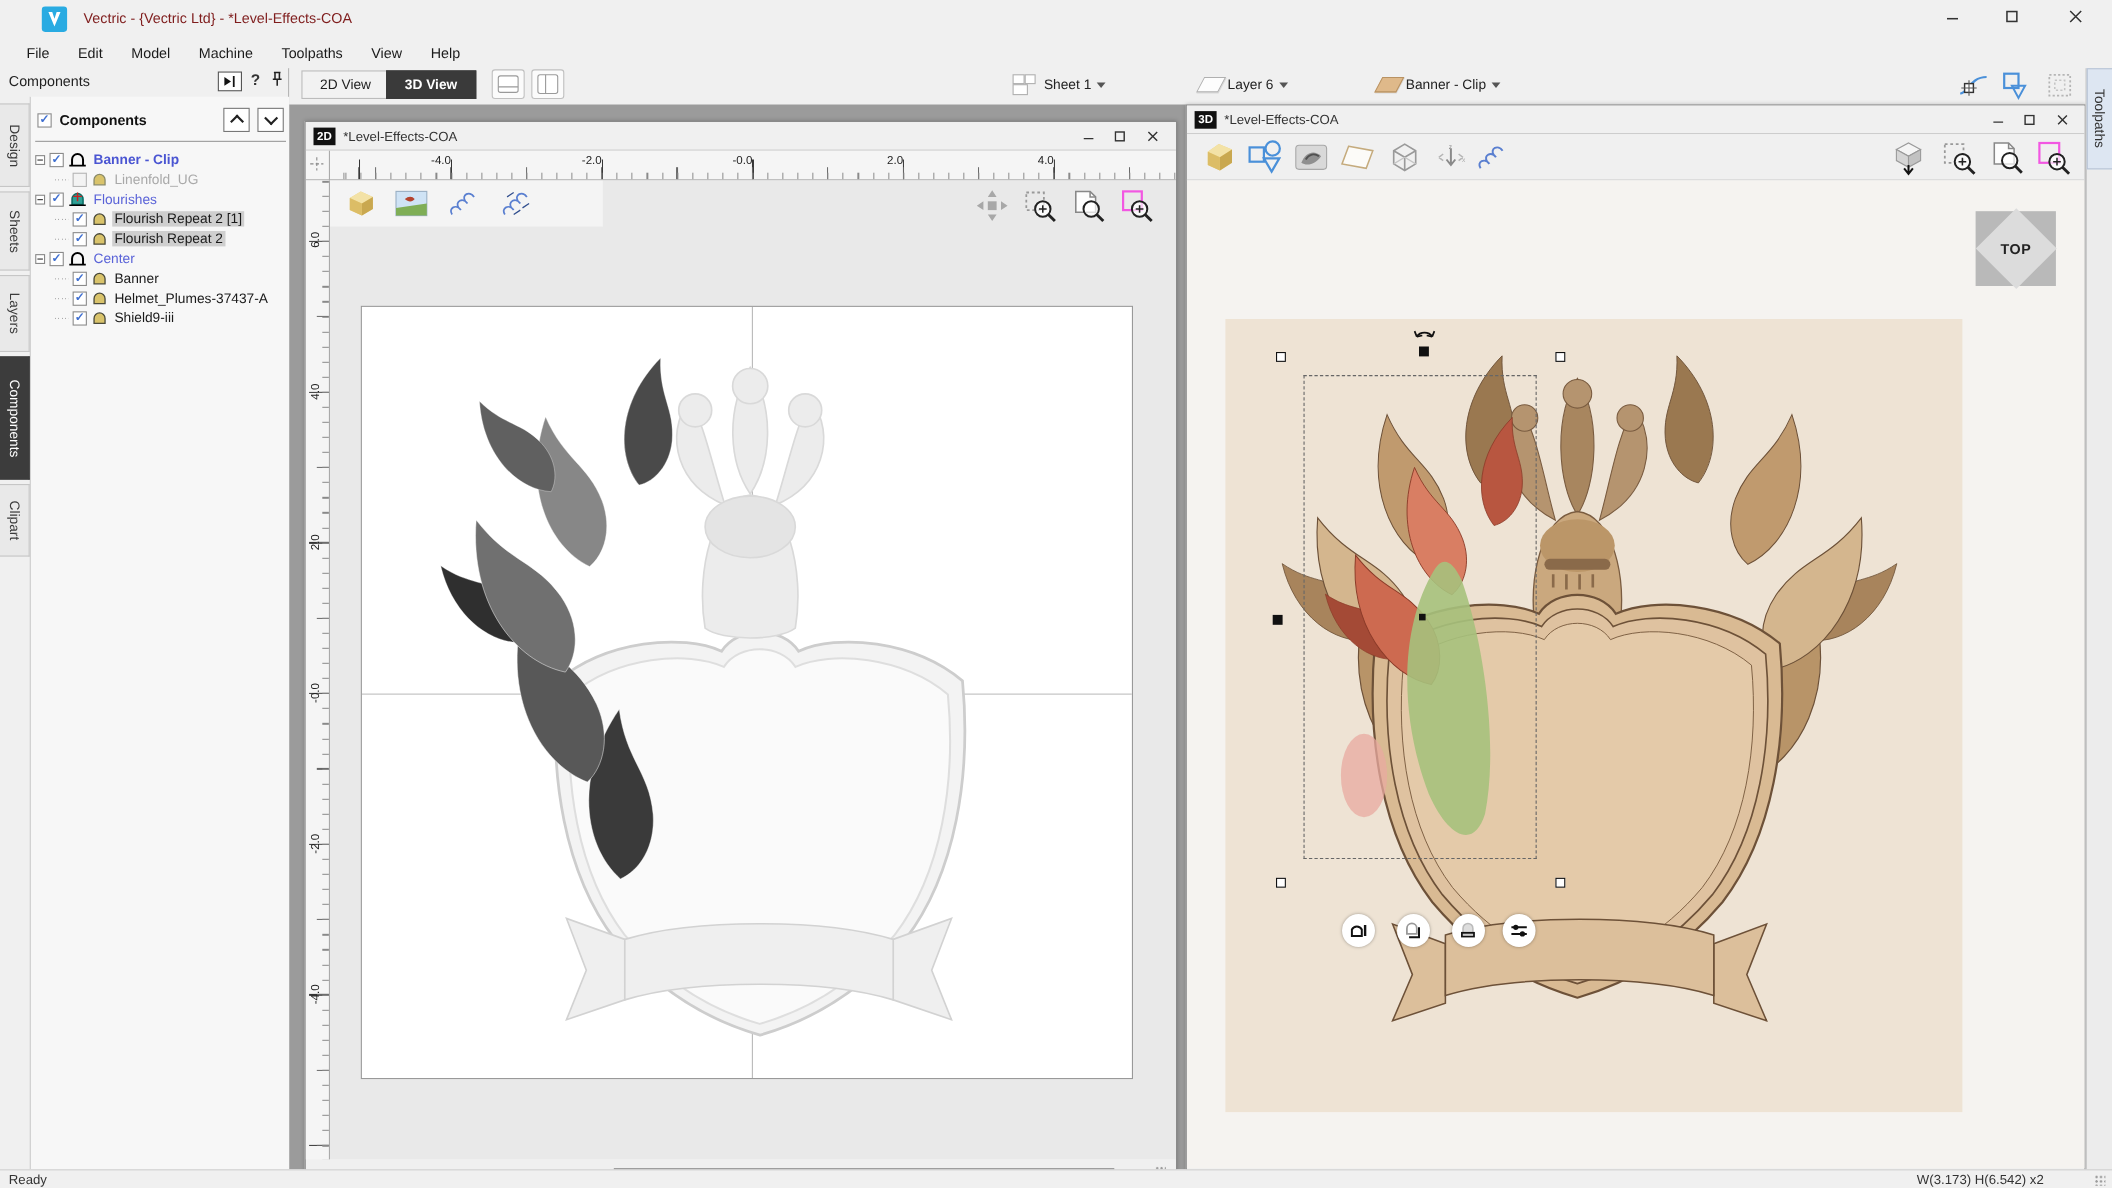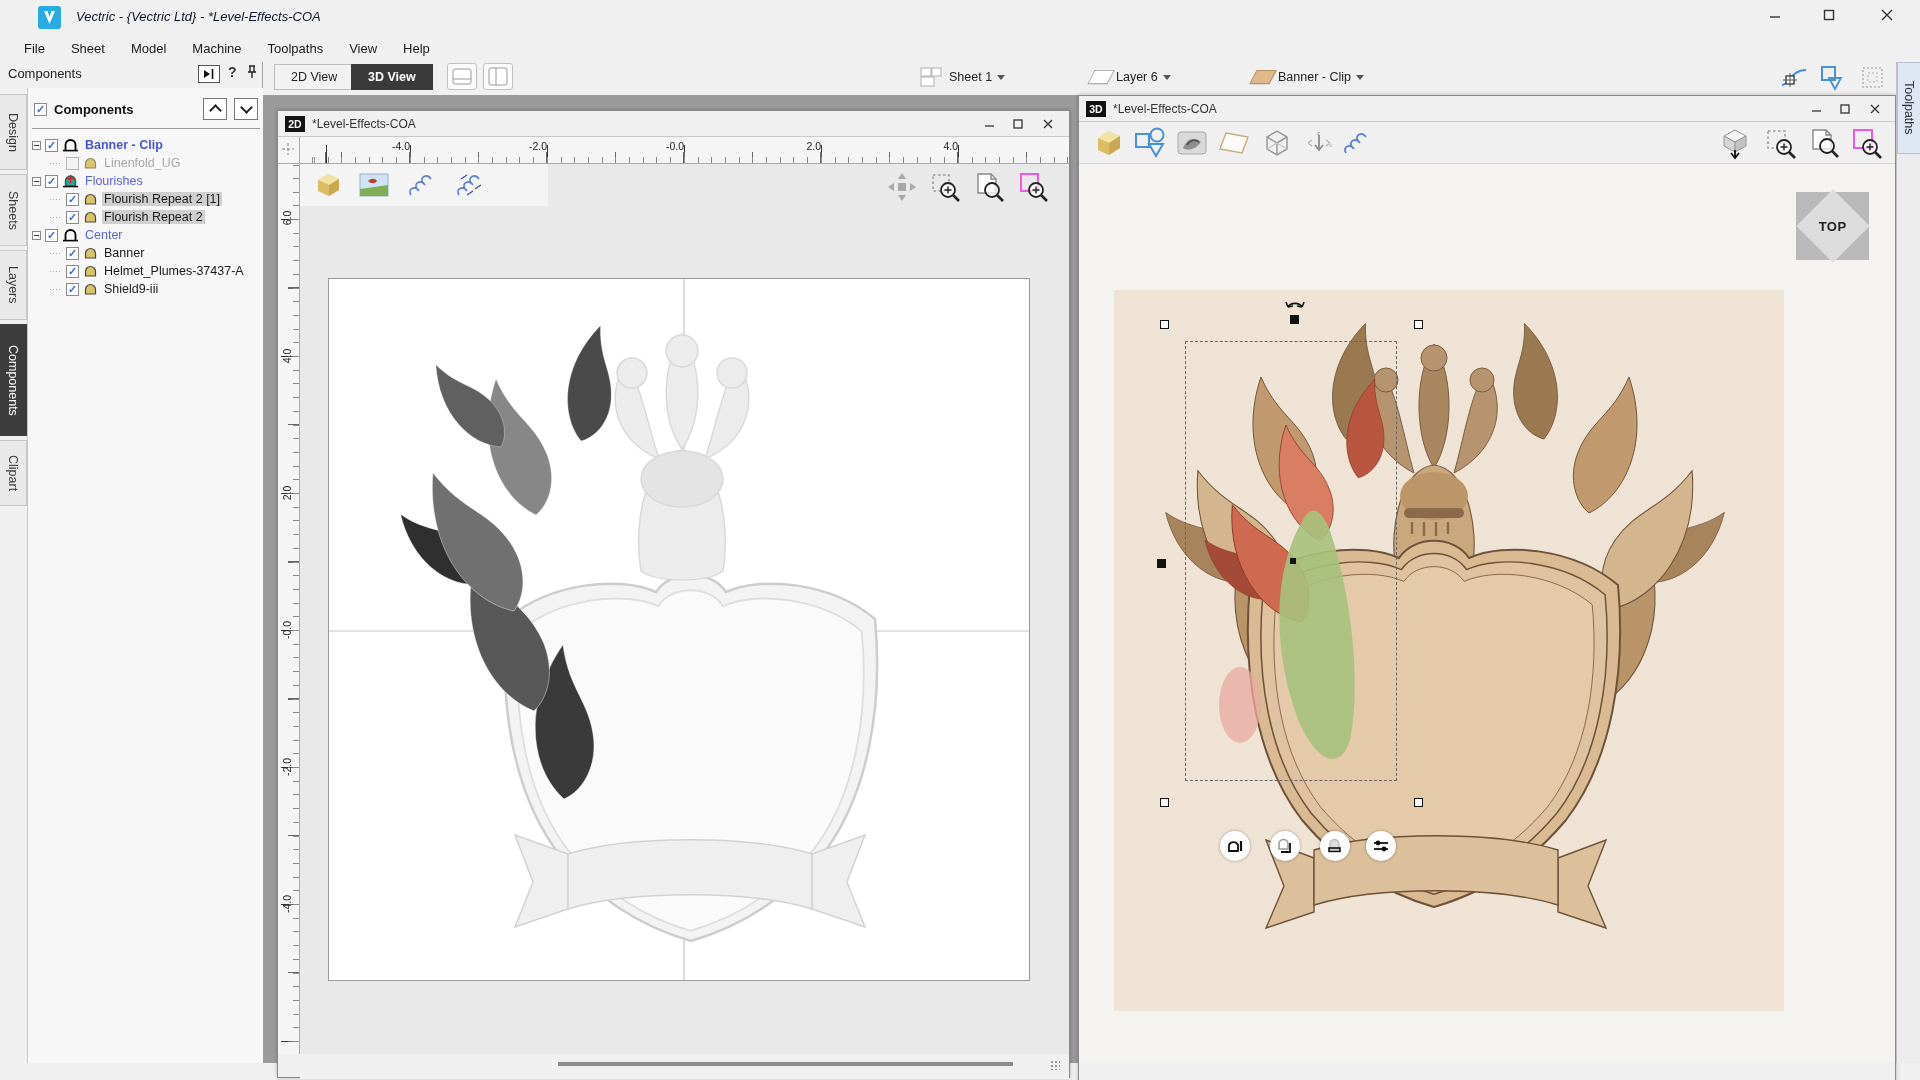--- a/index.html
+++ b/index.html
@@ -4,21 +4,21 @@
 <style>
   * { margin:0; padding:0; box-sizing:border-box; }
   html,body { width:1920px; height:1080px; overflow:hidden; font-family:"Liberation Sans",sans-serif; background:#f0f0f0; }
   .abs { position:absolute; }
   #app { position:relative; width:1920px; height:1080px; background:#f0f0f0; }
 
   
   #titlebar { left:0; top:0; width:1920px; height:34px; background:#f0f0f0; }
   #app-icon { left:38px; top:6px; width:23px; height:23px; background:#29abe2; border-radius:3px; }
   #app-icon svg { display:block; }
-  #title-text { left:76px; top:9px; font-size:13px; color:#0f172a;font-style:italic; }
+  #title-text { left:76px; top:9px; font-size:13px; color:#7f1d1d; }
   .winbtn { top:0; width:46px; height:30px; display:flex; align-items:center; justify-content:center; }
   #menubar { left:0; top:34px; width:1920px; height:28px; display:flex; align-items:center; padding-left:12px; gap:2px; }
   .menu-item { padding:4px 12px; font-size:13px; color:#1a1a1a; }
 
   
   #left-panel { left:0; top:62px; width:263px; height:1001px; background:#f0f0f0; border-right:1px solid #a8a8a8; }
   #panel-header { left:0; top:0; width:263px; height:24px; }
   #panel-header-title { left:8px; top:4px; font-size:13px; color:#222; }
   .ph-icon { top:3px; }
   #panel-body { left:27px; top:26px; width:236px; height:975px; background:#f7f7f7; border-left:1px solid #c9c9c9; }
@@ -142,21 +142,21 @@
       </div>
     <div class="abs winbtn" style="left:1864px">
         <svg width="12" height="12">
           <path d="M1,1 L11,11 M11,1 L1,11" stroke="#333" stroke-width="1.4"></path>
         </svg>
       </div>
   </div>
 
   <div class="abs" id="menubar">
     <span class="menu-item">File</span>
-    <span class="menu-item">Sheet</span>
+    <span class="menu-item">Edit</span>
     <span class="menu-item">Model</span>
     <span class="menu-item">Machine</span>
     <span class="menu-item">Toolpaths</span>
     <span class="menu-item">View</span>
     <span class="menu-item">Help</span>
   </div>
 
   <div class="abs" id="left-panel">
     <div class="abs" id="panel-header">
       <span class="abs" id="panel-header-title">Components</span>
@@ -717,14 +717,19 @@
         </div>
 
       </div>
     </div>
   </div>
 
   <div class="abs" id="right-rail">
     <div class="abs" id="toolpaths-tab">Toolpaths</div>
   </div>
 
+  <div class="abs" id="statusbar">
+    <span class="abs" id="status-left">Ready</span>
+    <span class="abs" id="status-right">W(3.173) H(6.542) x2</span>
+    <div class="abs grip" id="status-grip"></div>
+  </div>
 
 </div>
 
 </body></html>

